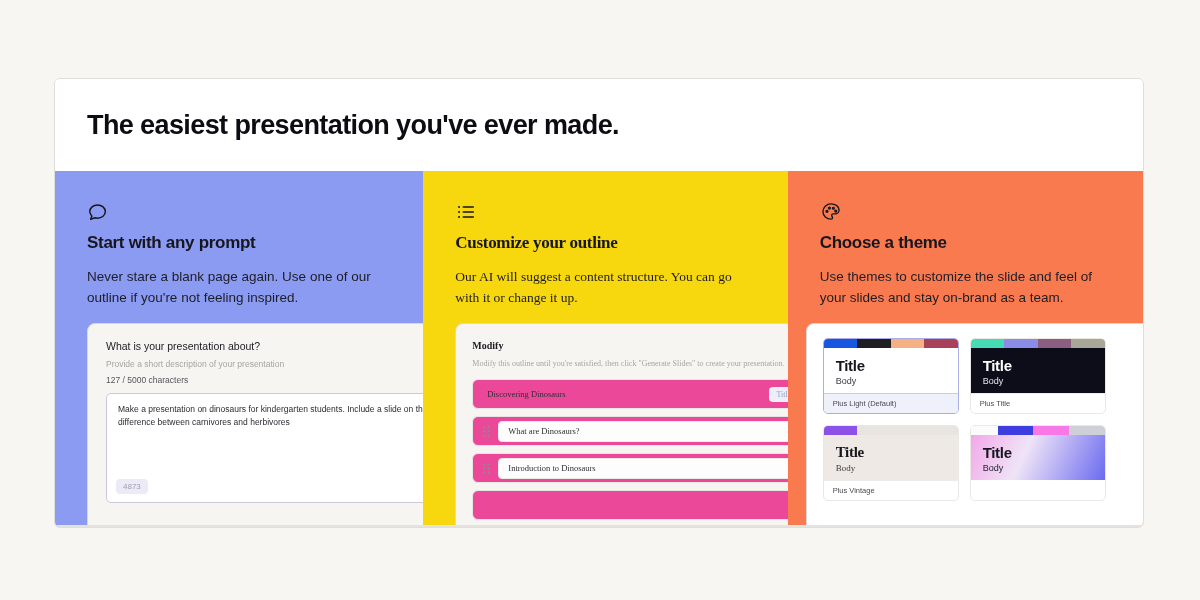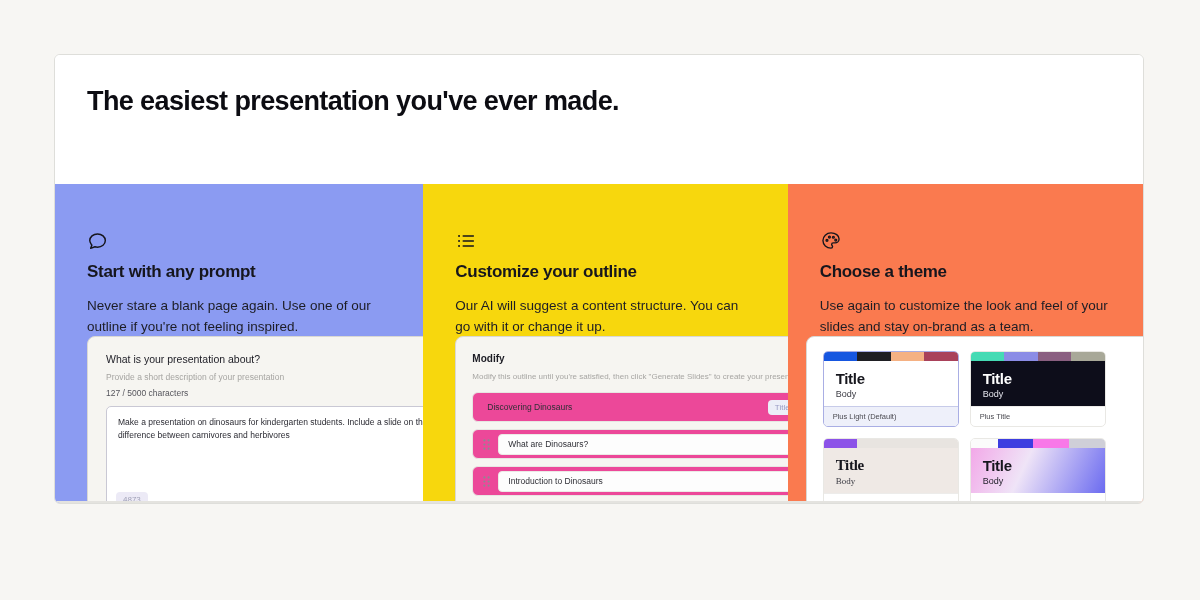--- a/index.html
+++ b/index.html
@@ -16,21 +16,21 @@
     position: relative;
     width: 1200px;
     height: 600px;
     background: #f7f6f3;
   }
 
   
   .frame {
     position: absolute;
     left: 54px;
-    top: 54px;
+    top: 78px;
     width: 1090px;
     height: 450px;
     background: #ffffff;
     border: 1px solid #dededa;
     border-radius: 6px;
     overflow: hidden;
   }
 
   
   .headline-band {
@@ -49,26 +49,25 @@
   }
 
   
   .columns {
     display: flex;
     height: 358px;
     align-items: stretch;
   }
   .col {
     position: relative;
-    padding: 46px 0 0 32px;
+    padding: 30px 0 0 32px;
     overflow: hidden;
-    margin-top: 37px;
   }
   .col-prompt  { width: 369px; background: #8b9bf2; }
-  .col-outline { width: 365px; background: #f7d70d; }
+  .col-outline { width: 365px; background: #f7d70d; font-family: Liberation Serif, serif; }
   .col-theme   { width: 356px; background: #fa7a4f; }
 
   .col-icon {
     height: 22px;
     margin-bottom: 10px;
     color: #16161d;
     display: block;
   }
   .col-icon svg { display: block; }
 
@@ -353,21 +352,21 @@
         <span class="col-icon">
           <svg width="22" height="22" viewBox="0 0 24 24" fill="none" stroke="#16161d" stroke-width="1.5" stroke-linecap="round">
             <path d="M12 3.2c-4.9 0-8.8 3.7-8.8 8.3 0 4.6 3.9 8.3 8.8 8.3 1 0 1.7-.8 1.7-1.7 0-.5-.2-.9-.5-1.2-.3-.3-.5-.7-.5-1.2 0-.9.8-1.7 1.7-1.7h2c2.4 0 4.4-1.9 4.4-4.3 0-3.7-3.9-6.5-8.8-6.5z"></path>
             <circle cx="7.6" cy="11.3" r="1"></circle>
               <circle cx="10.3" cy="7.7" r="1"></circle>
             <circle cx="14.6" cy="7.9" r="1"></circle>
               <circle cx="17.2" cy="11" r="1"></circle>
           </svg>
         </span>
         <div class="col-title">Choose a theme</div>
-        <div class="col-desc">Use again to customize the look and feel of your slides and stay on-brand as a team.</div>
+        <div class="col-desc">Use themes to customize the slide and feel of your slides and stay on-brand as a team.</div>
 
         <div class="panel panel-theme">
           <div class="tp-inner" id="theme-grid">
               <div class="theme-card selected">
                 <div class="swatches">
                   <span style="background: rgb(22, 86, 224);"></span>
                   <span style="background: rgb(31, 31, 35);"></span>
                   <span style="background: rgb(245, 177, 131);"></span>
                   <span style="background: rgb(169, 65, 90);"></span>
                 </div>

